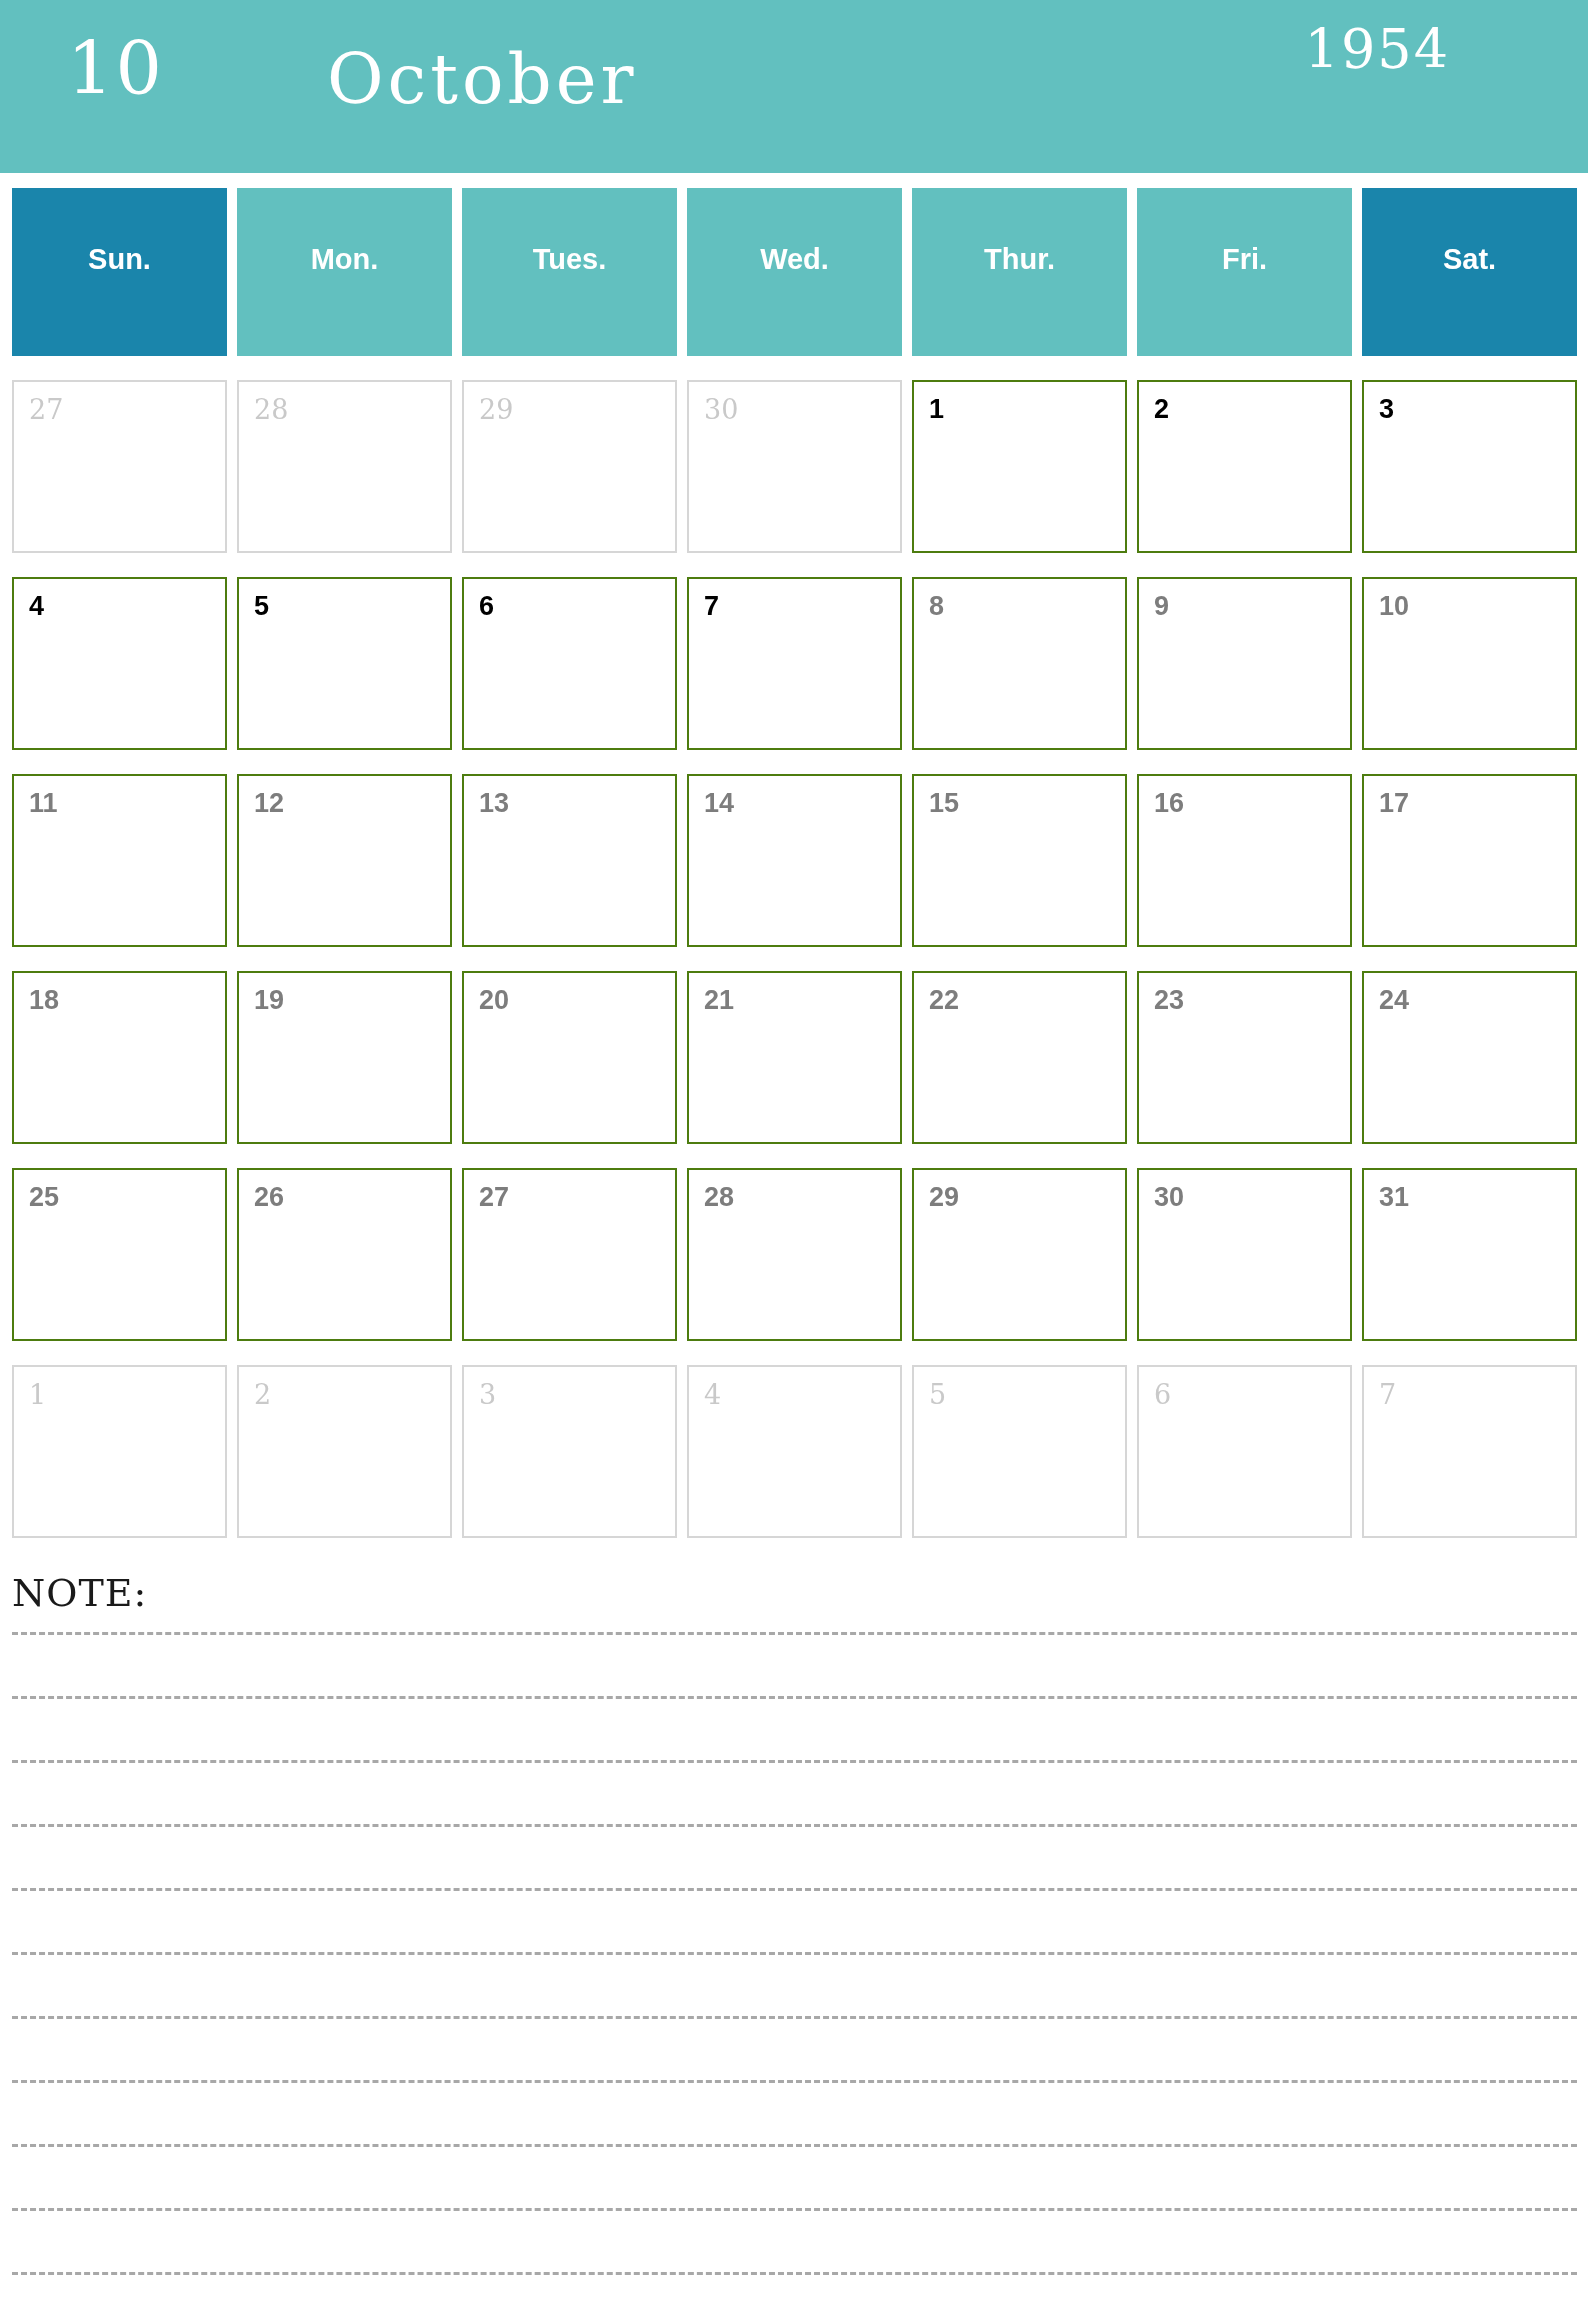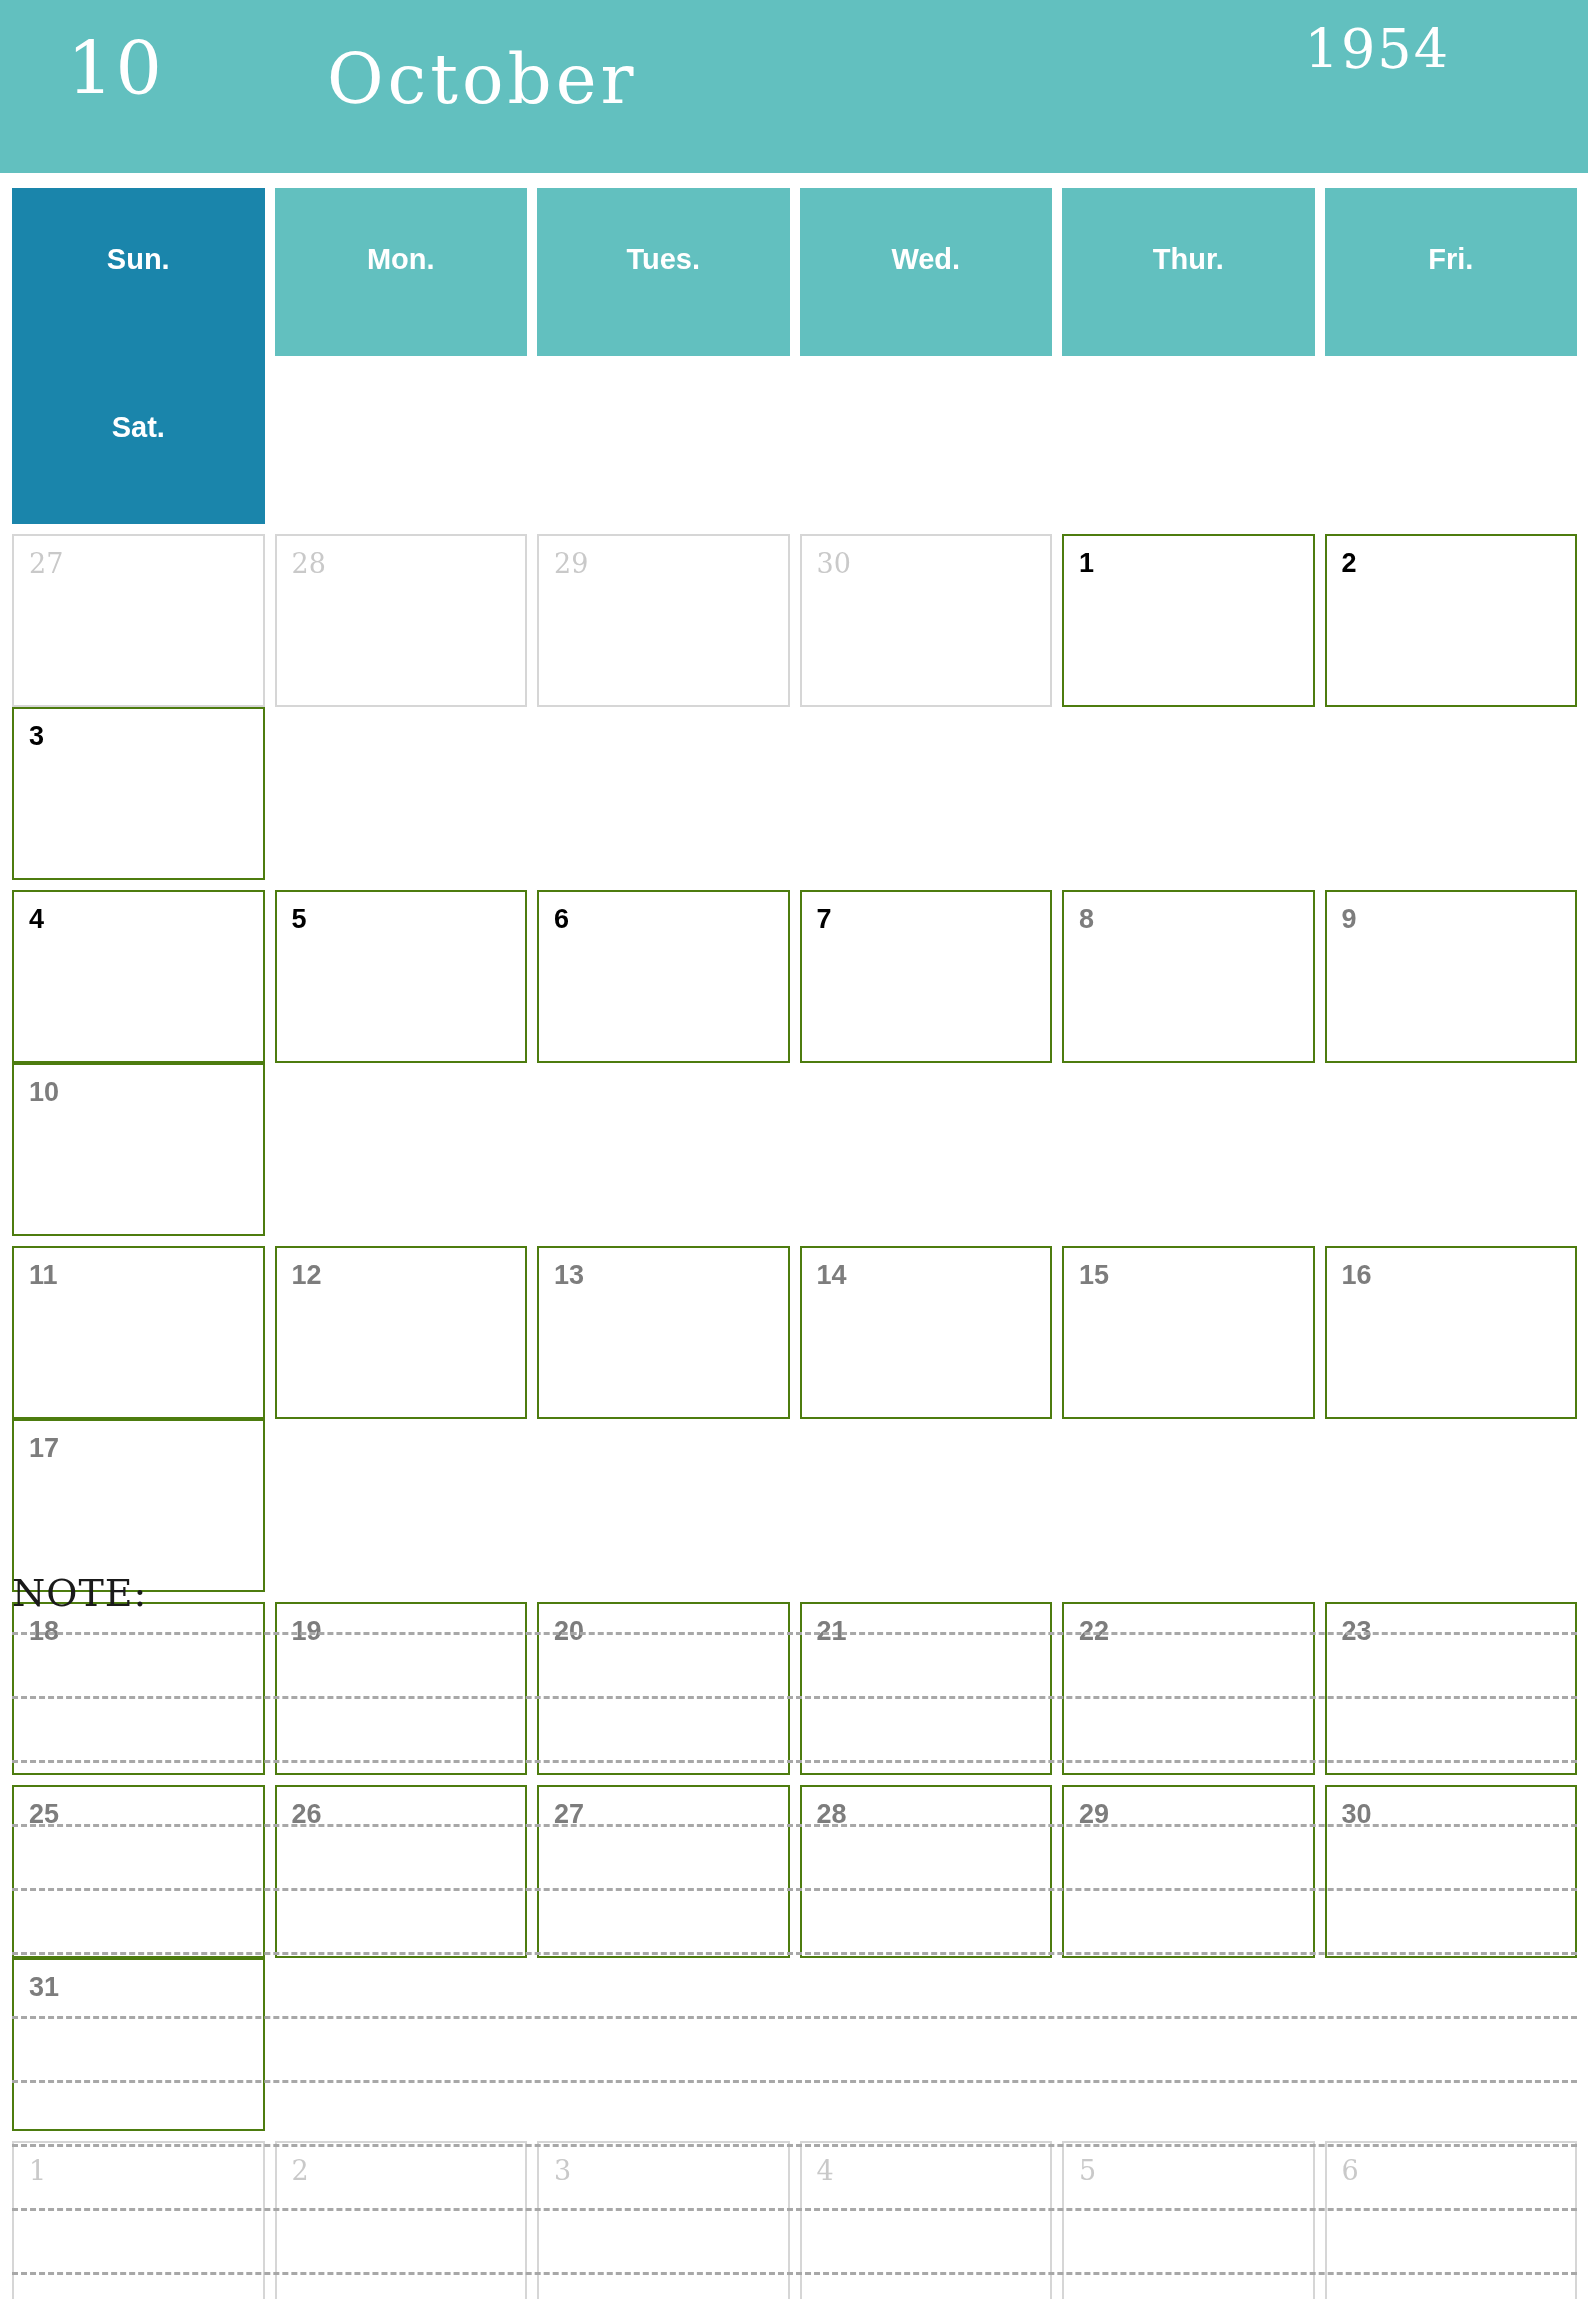--- a/index.html
+++ b/index.html
@@ -68,23 +68,23 @@
   
   .calendar {
     position: absolute;
     left: 12px;
     top: 188px;
     width: 1565px;
   }
 
   .grid-row {
     display: grid;
-    grid-template-columns: repeat(6, 1fr);
+    grid-template-columns: repeat(7, 1fr);
     column-gap: 10px;
-    margin-bottom: 10px;
+    margin-bottom: 24px;
   }
 
   
   .dow {
     height: 168px;
     background: #62c0bf;
     display: flex;
     align-items: flex-start;
     justify-content: center;
     padding-top: 57px;
@@ -284,20 +284,23 @@
           </div>
           <div class="day-cell month">
             <span class="day-num">21</span>
           </div>
           <div class="day-cell month">
             <span class="day-num">22</span>
           </div>
           <div class="day-cell month">
             <span class="day-num">23</span>
           </div>
+          <div class="day-cell month">
+            <span class="day-num">24</span>
+          </div>
         </div>
         <div class="grid-row">
           <div class="day-cell month">
             <span class="day-num">25</span>
           </div>
           <div class="day-cell month">
             <span class="day-num">26</span>
           </div>
           <div class="day-cell month">
             <span class="day-num">27</span>

